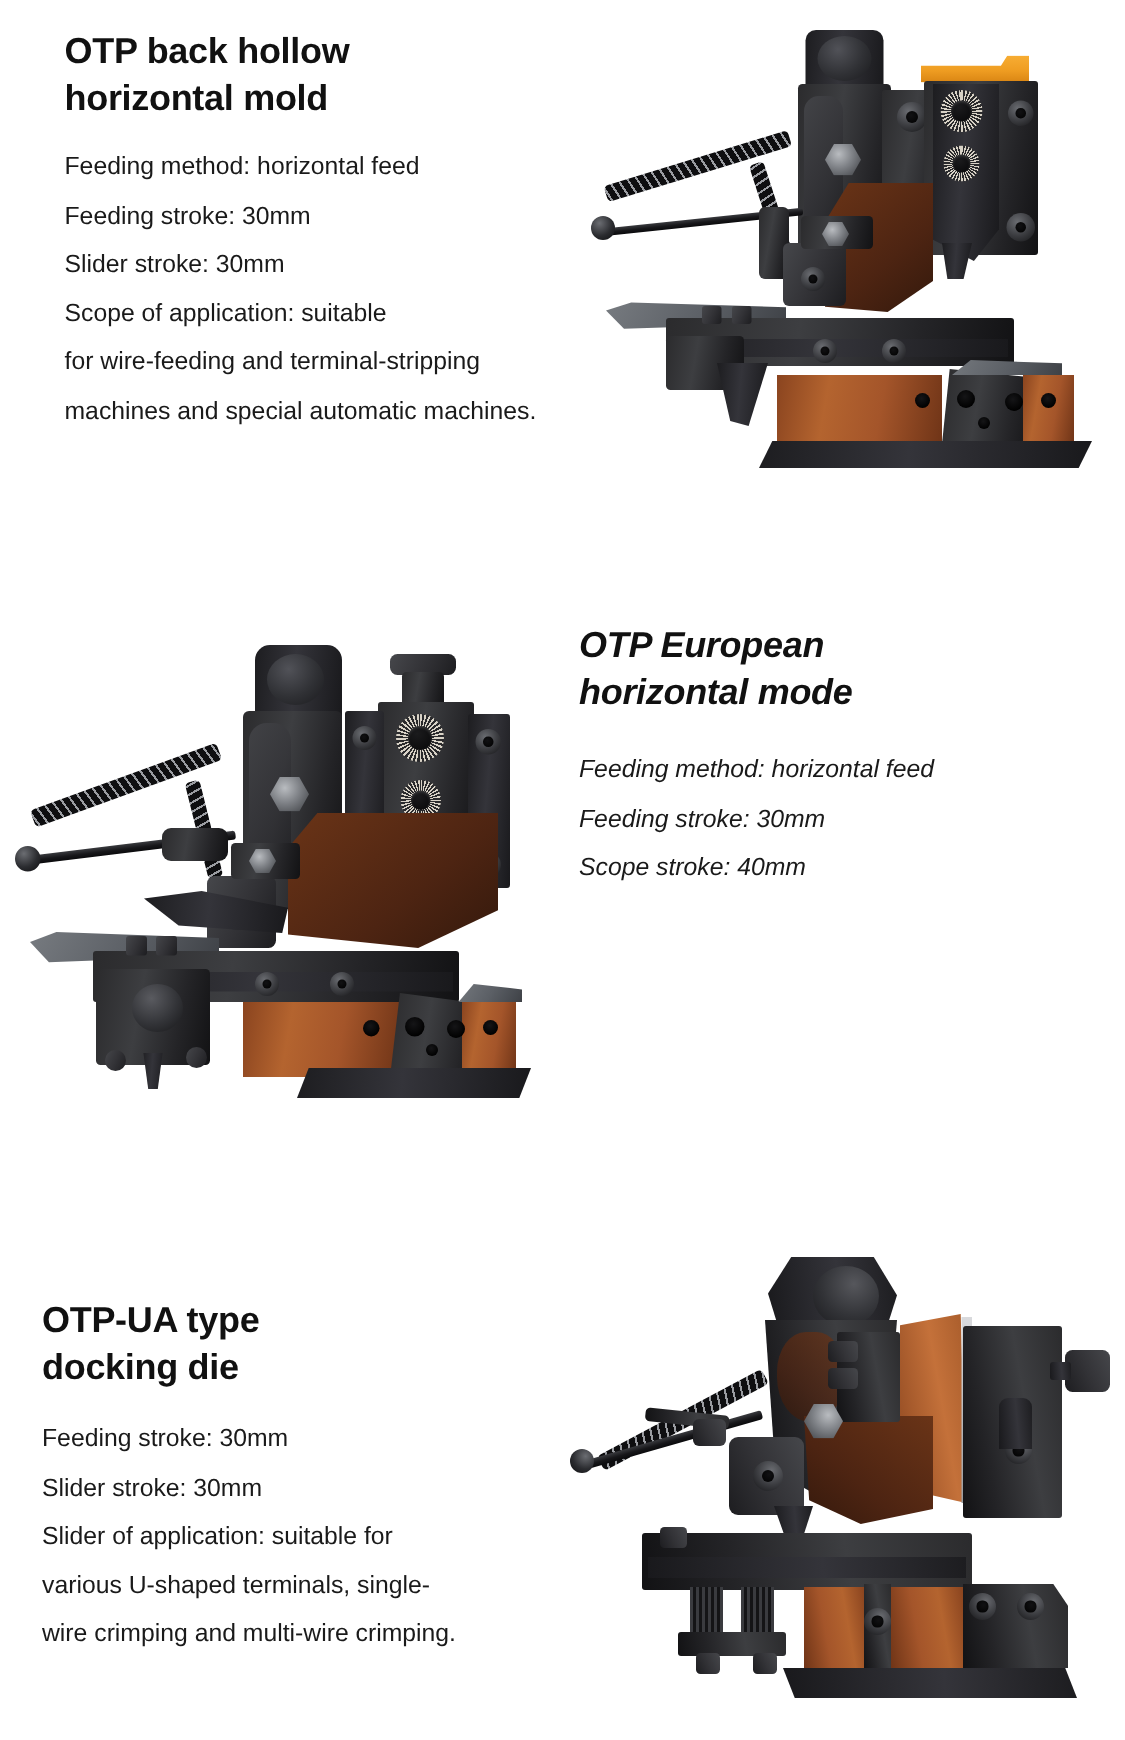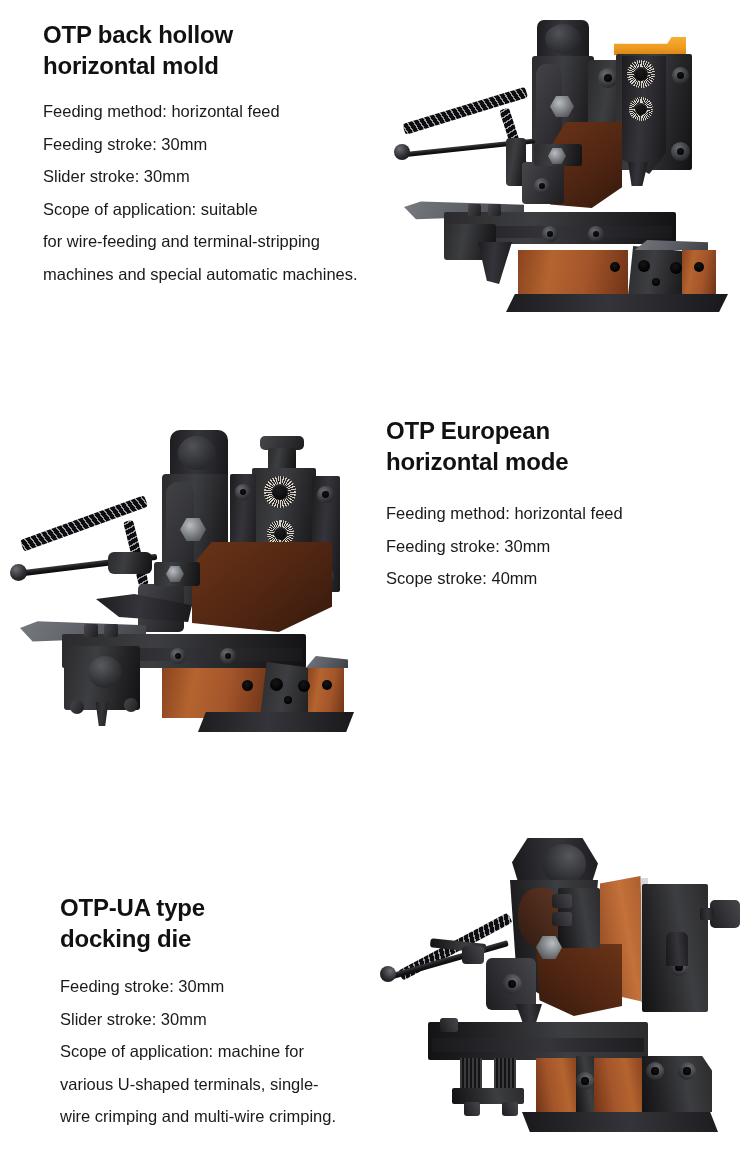--- a/index.html
+++ b/index.html
@@ -34,22 +34,22 @@
   .spec-list { margin-top: 14px; }
 
   .spec-line {
     font-size: 16.5px;
     line-height: 32.5px;
     color: #1a1a1a;
     white-space: pre-line;
   }
 
   #block1 { position: absolute; left: 43px;  top: 19px;  width: 330px; }
-  #block2 { position: absolute; left: 386px; top: 415px; width: 345px; }
-  #block3 { position: absolute; left: 28px;  top: 892px; width: 330px; margin-left: 32px; }
+  #block2 { position: absolute; left: 386px; top: 415px; width: 345px; font-style: italic; }
+  #block3 { position: absolute; left: 28px;  top: 865px; width: 330px; }
 
   #block2 .spec-list { margin-top: 20px; }
   #block3 .spec-list { margin-top: 16px; }
 
   
   .machine {
     position: absolute;
     overflow: hidden;
   }
   #machine1 { left: 382px; top: 12px;  width: 362px; height: 300px; }
@@ -394,19 +394,19 @@
       <p class="spec-line">Scope stroke: 40mm</p>
     </div>
   </div>
 
   <div id="block3">
     <h2 class="section-heading">OTP-UA type
 docking die</h2>
     <div class="spec-list">
       <p class="spec-line">Feeding stroke: 30mm</p>
       <p class="spec-line">Slider stroke: 30mm</p>
-      <p class="spec-line">Scope of application: machine for
+      <p class="spec-line">Slider of application: suitable for
 various U-shaped terminals, single-
 wire crimping and multi-wire crimping.</p>
     </div>
   </div>
 
 </div>
 
 </body></html>

